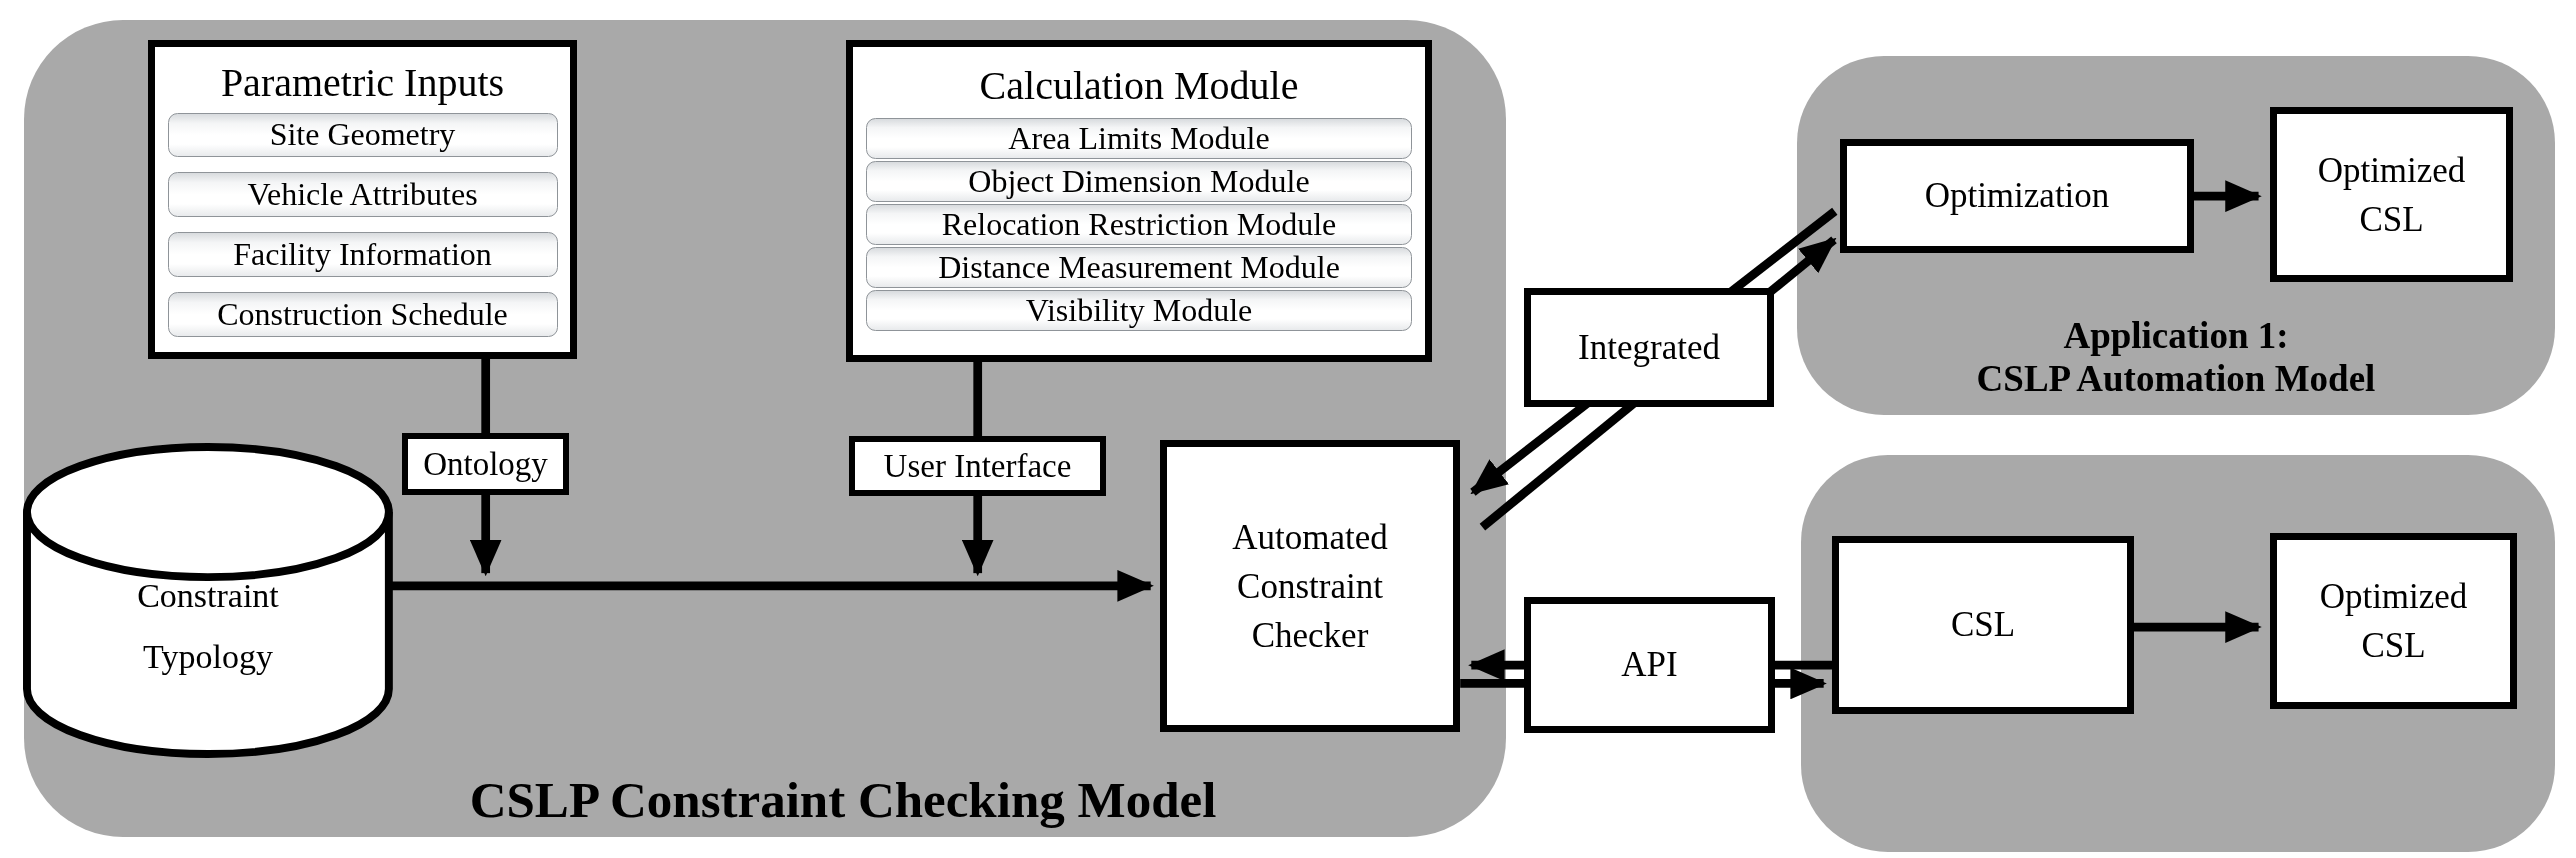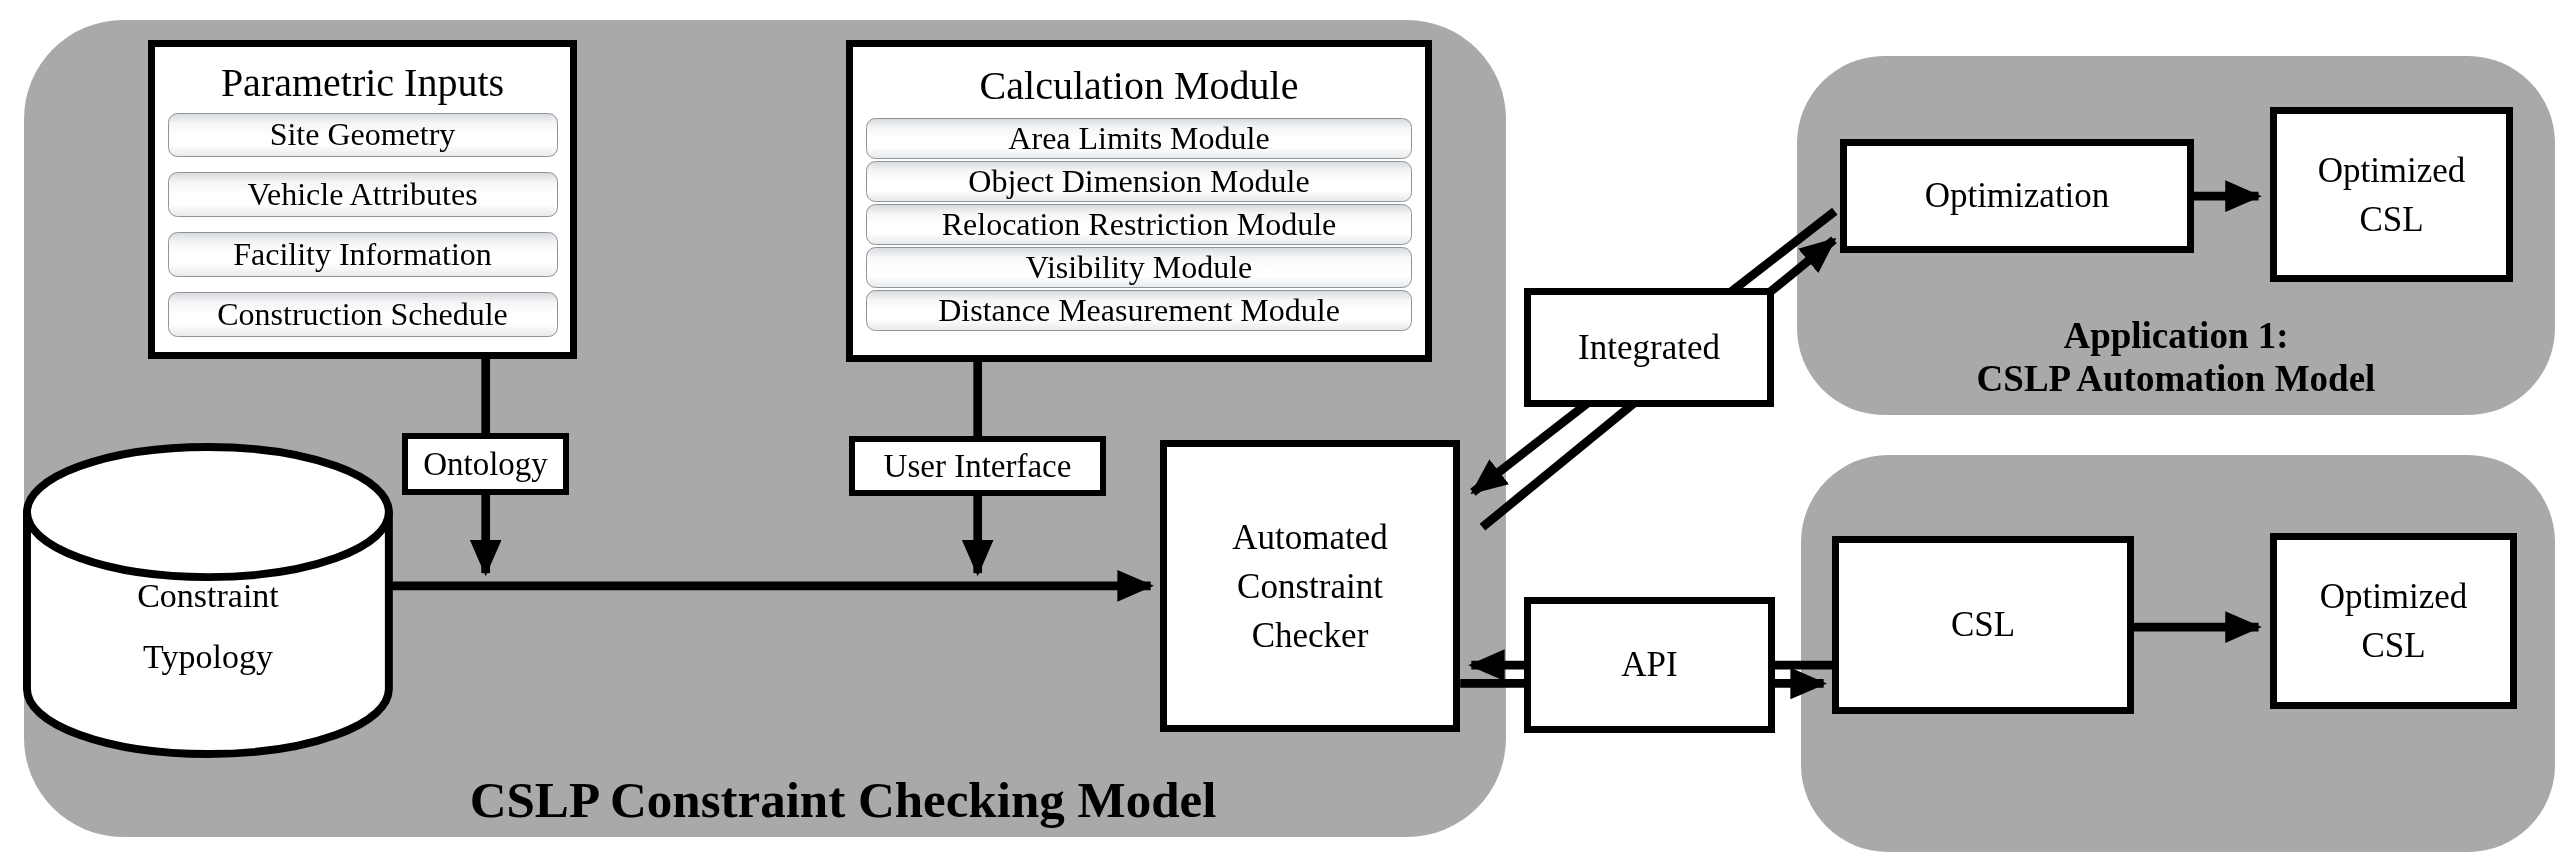--- a/index.html
+++ b/index.html
@@ -72,22 +72,22 @@
     <div class="item p-item">Vehicle Attributes</div>
     <div class="item p-item">Facility Information</div>
     <div class="item p-item">Construction Schedule</div>
   </div>
 
   <div class="box module-box" style="left:846px;top:40px;width:586px;height:322px;">
     <div class="module-title">Calculation Module</div>
     <div class="item c-item">Area Limits Module</div>
     <div class="item c-item">Object Dimension Module</div>
     <div class="item c-item">Relocation Restriction Module</div>
+    <div class="item c-item">Distance Measurement Module</div>
     <div class="item c-item">Visibility Module</div>
-    <div class="item c-item">Distance Measurement Module</div>
   </div>
 
   <div class="box thin" style="left:402px;top:433px;width:167px;height:62px;">
     <div style="font-size:33px;">Ontology</div>
   </div>
 
   <div class="box thin" style="left:849px;top:436px;width:257px;height:60px;">
     <div style="font-size:33px;">User Interface</div>
   </div>
 

